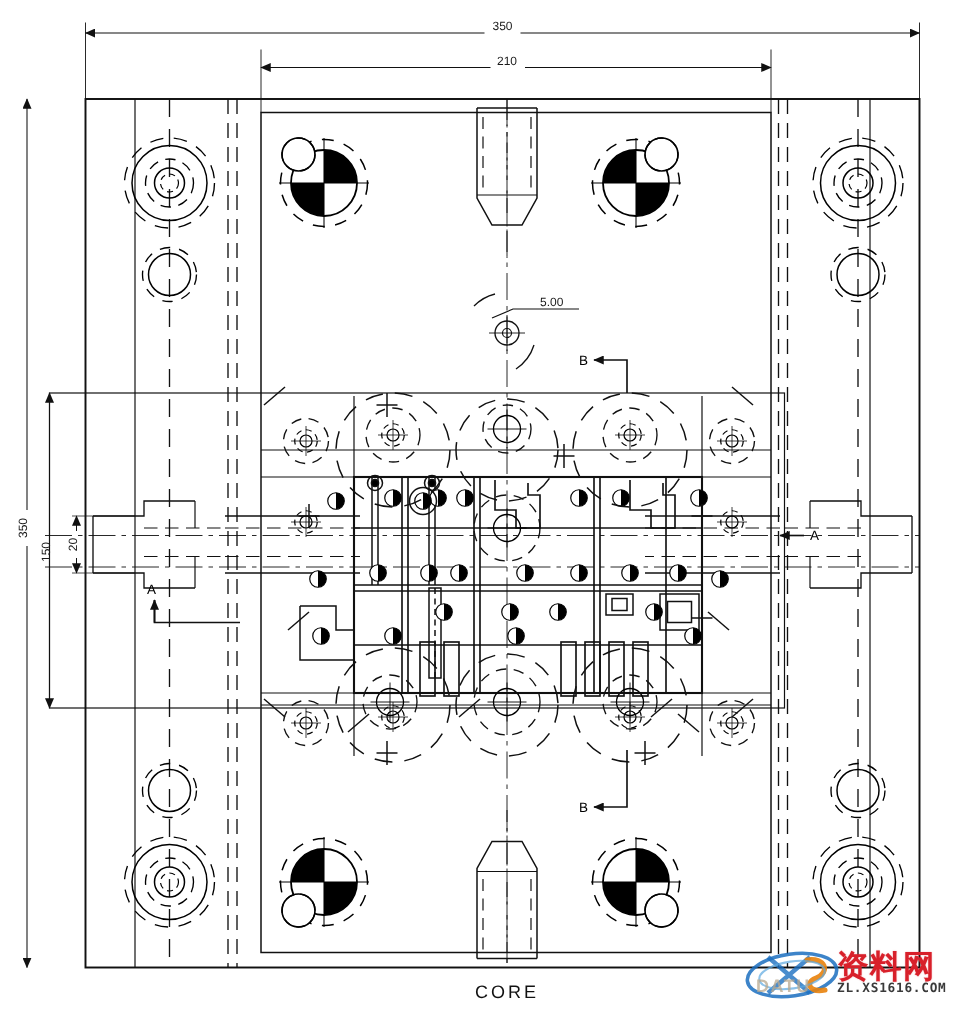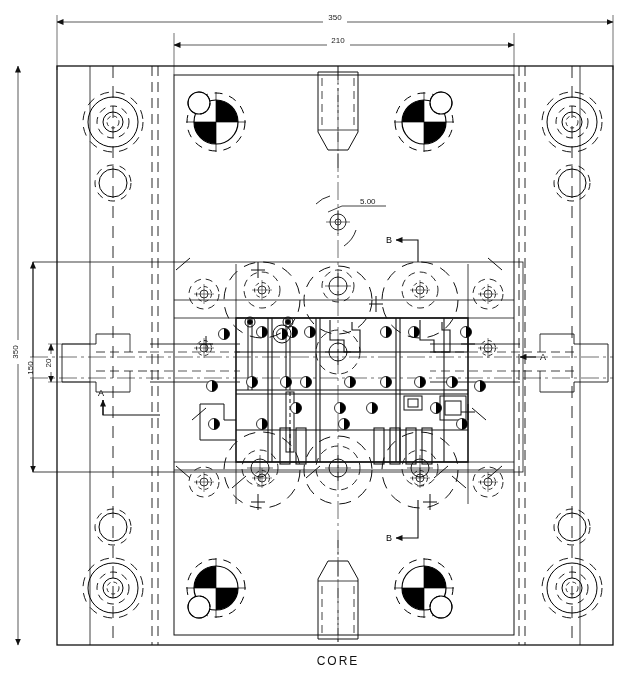--- a/index.html
+++ b/index.html
@@ -428,14 +428,25 @@
     <text class="dimtxt" x="360" y="204" text-anchor="start">5.00</text>
 
     <text class="secttxt" x="101" y="396" text-anchor="middle">A</text>
     <text class="secttxt" x="543" y="360" text-anchor="middle">A</text>
     <text class="secttxt" x="389" y="243" text-anchor="middle">B</text>
     <text class="secttxt" x="389" y="541" text-anchor="middle">B</text>
 
     <text class="titletxt" x="338" y="665" text-anchor="middle">CORE</text>
   </svg>
 
+  <div id="wm">
+    <svg width="144" height="45" viewBox="0 0 144 45">
+      <ellipse cx="32" cy="22" rx="30" ry="14" fill="none" stroke="#1b6fc0" stroke-width="2.4" opacity=".85" transform="rotate(-8 32 22)"></ellipse>
+      <path d="M16,10 L44,34 M44,10 L16,34" stroke="#1b6fc0" stroke-width="3" fill="none" opacity=".8"></path>
+      <path d="M42,12 C54,10 58,20 48,24 C40,27 44,34 54,32" fill="none" stroke="#e8820c" stroke-width="3.4" stroke-linecap="round" opacity=".9"></path>
+      <ellipse cx="32" cy="22" rx="22" ry="9" fill="none" stroke="#5ca8e0" stroke-width="1.4" opacity=".7" transform="rotate(-8 32 22)"></ellipse>
+    </svg>
+    <div class="ghost">DATU</div>
+    <div class="cjk">资料网</div>
+    <div class="url">ZL.XS1616.COM</div>
+  </div>
 
 </div>
 
 </body></html>

